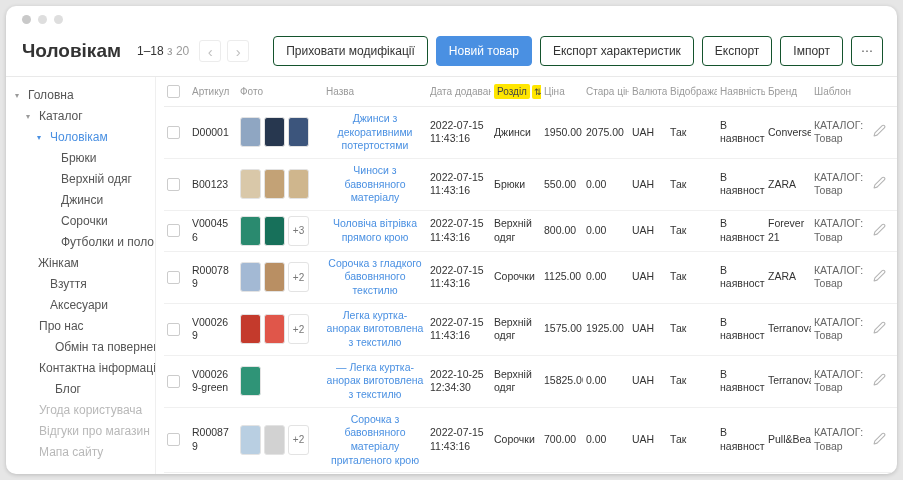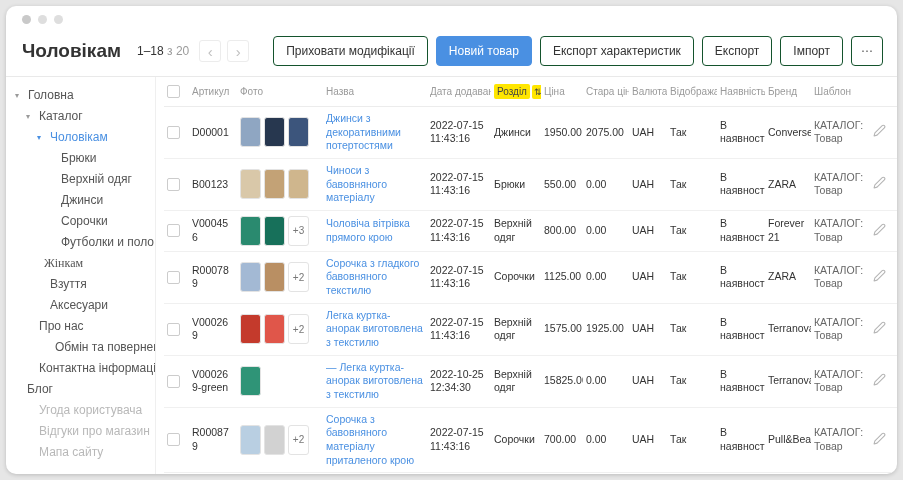--- a/index.html
+++ b/index.html
@@ -47,21 +47,21 @@
   .grid th { font-weight: normal; color: #9a9a9a; font-size: 10px; text-align: left;
              padding: 7px 3px; border-bottom: 1px solid #ececec; white-space: nowrap; overflow: hidden; }
   .grid td { padding: 5px 3px; border-bottom: 1px solid #f0f0f0; vertical-align: middle;
              font-size: 10.5px; color: #333; overflow: hidden; line-height: 1.3; }
   .hl { display: inline-block; background: #ffe600; color: #444; padding: 2px 3px; border-radius: 2px; cursor: pointer; }
   .hl.sort { font-size: 9px; margin-left: 2px; padding: 2px 2px; }
   .photos { display: flex; gap: 3px; align-items: center; }
   .thumb { width: 21px; height: 30px; border-radius: 3px; border: 1px solid #e3e3e3; flex: none; }
   .thumb.more { display: flex; align-items: center; justify-content: center; background: #fff;
                 color: #777; font-size: 10px; }
-  a.name { color: #4a90e2; text-decoration: none; display: block; cursor: pointer; }
+  a.name { color: #4a90e2; text-decoration: none; display: block; cursor: pointer; text-align: center; }
   .c-actions { text-align: right; white-space: nowrap; }
   .act { color: #b5b5b5; display: inline-block; margin-left: 7px; cursor: pointer; vertical-align: middle; }
   input[type="checkbox"] { appearance: none; -webkit-appearance: none; width: 13px; height: 13px;
         border: 1px solid #ccc; border-radius: 2px; background: #fff; cursor: pointer; display: block; }
 </style>
 </head>
 <body>
 
 <div class="window">
 
@@ -115,21 +115,21 @@
     <span>Джинси</span>
   </div>
         <div class="tree-item" style="padding-left: 42px;">
     <span class="arr"></span>
     <span>Сорочки</span>
   </div>
         <div class="tree-item" style="padding-left: 42px;">
     <span class="arr"></span>
     <span>Футболки и поло</span>
   </div>
-        <div class="tree-item" style="padding-left: 25px; font-family: Liberation Serif, serif;">
+        <div class="tree-item" style="padding-left: 19px;">
     <span class="arr"></span>
     <span>Жінкам</span>
   </div>
         <div class="tree-item" style="padding-left: 31px;">
     <span class="arr"></span>
     <span>Взуття</span>
   </div>
         <div class="tree-item" style="padding-left: 31px;">
     <span class="arr"></span>
     <span>Аксесуари</span>
@@ -139,21 +139,21 @@
     <span>Про нас</span>
   </div>
         <div class="tree-item" style="padding-left: 36px;">
     <span class="arr"></span>
     <span>Обмін та повернення</span>
   </div>
         <div class="tree-item" style="padding-left: 20px;">
     <span class="arr"></span>
     <span>Контактна інформація</span>
   </div>
-        <div class="tree-item" style="padding-left: 8px;">
+        <div class="tree-item" style="padding-left: 36px;">
     <span class="arr"></span>
     <span>Блог</span>
   </div>
         <div class="tree-item disabled" style="padding-left: 20px;">
     <span class="arr"></span>
     <span>Угода користувача</span>
   </div>
         <div class="tree-item disabled" style="padding-left: 20px;">
     <span class="arr"></span>
     <span>Відгуки про магазин</span>

